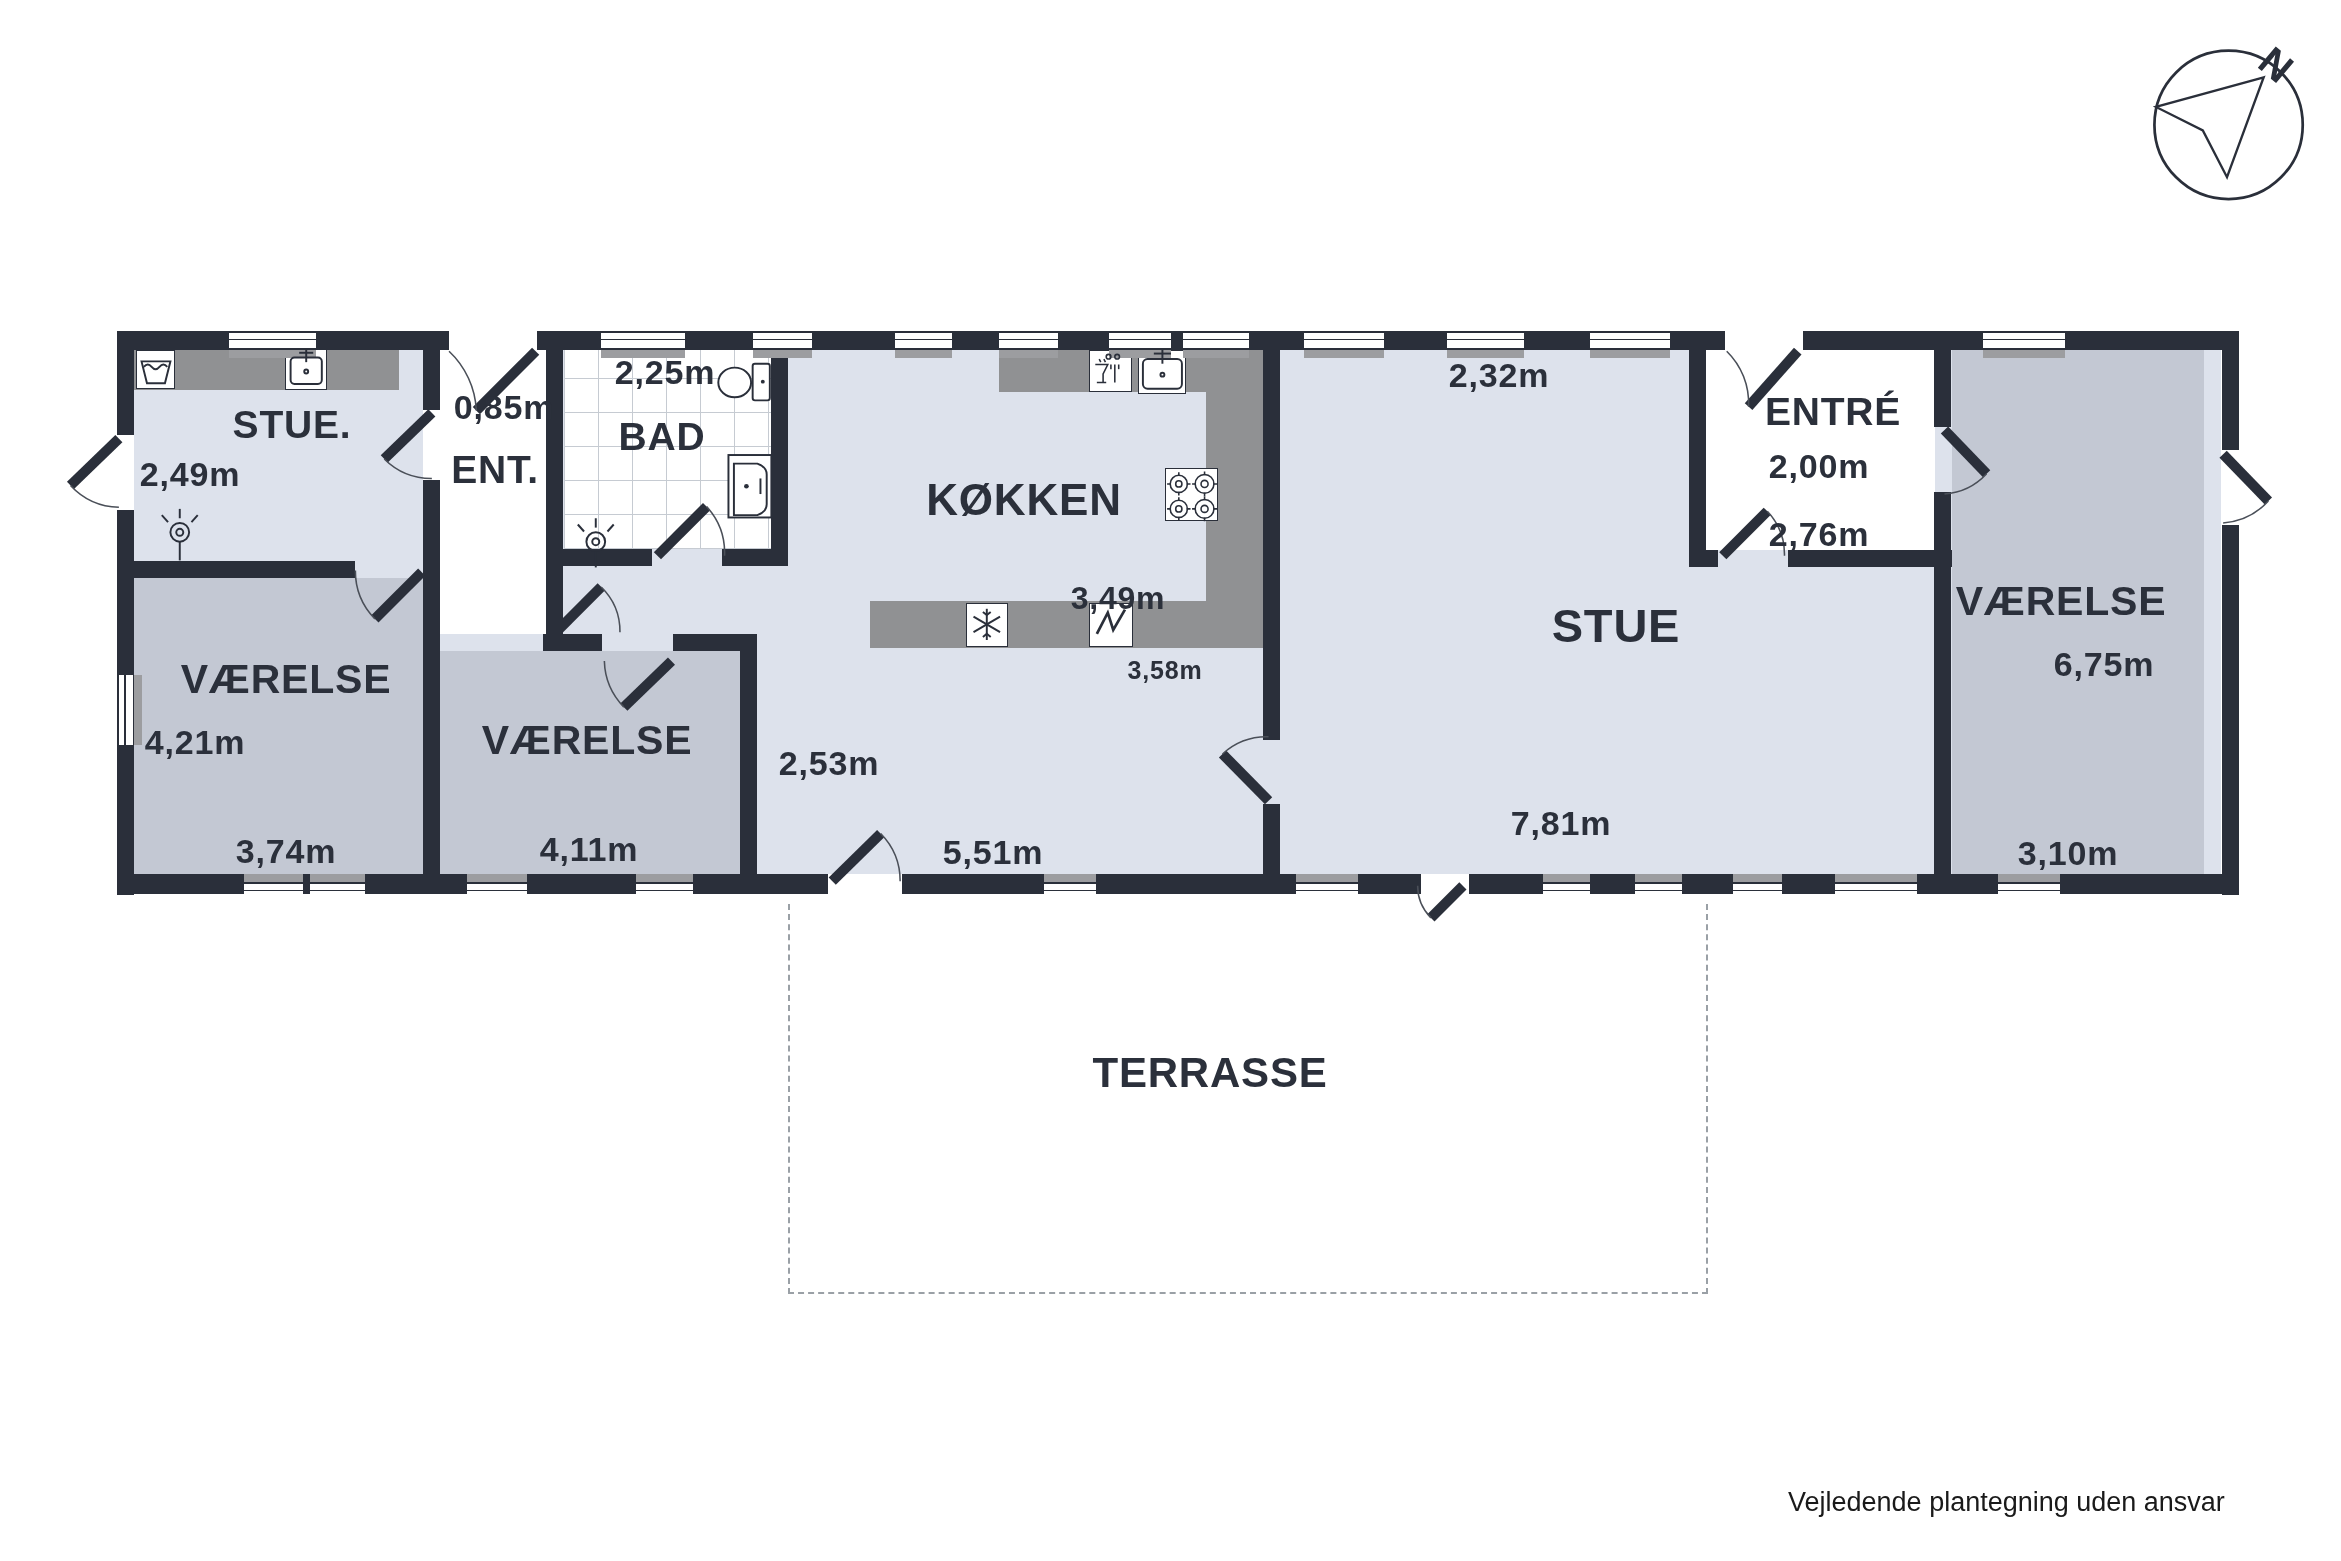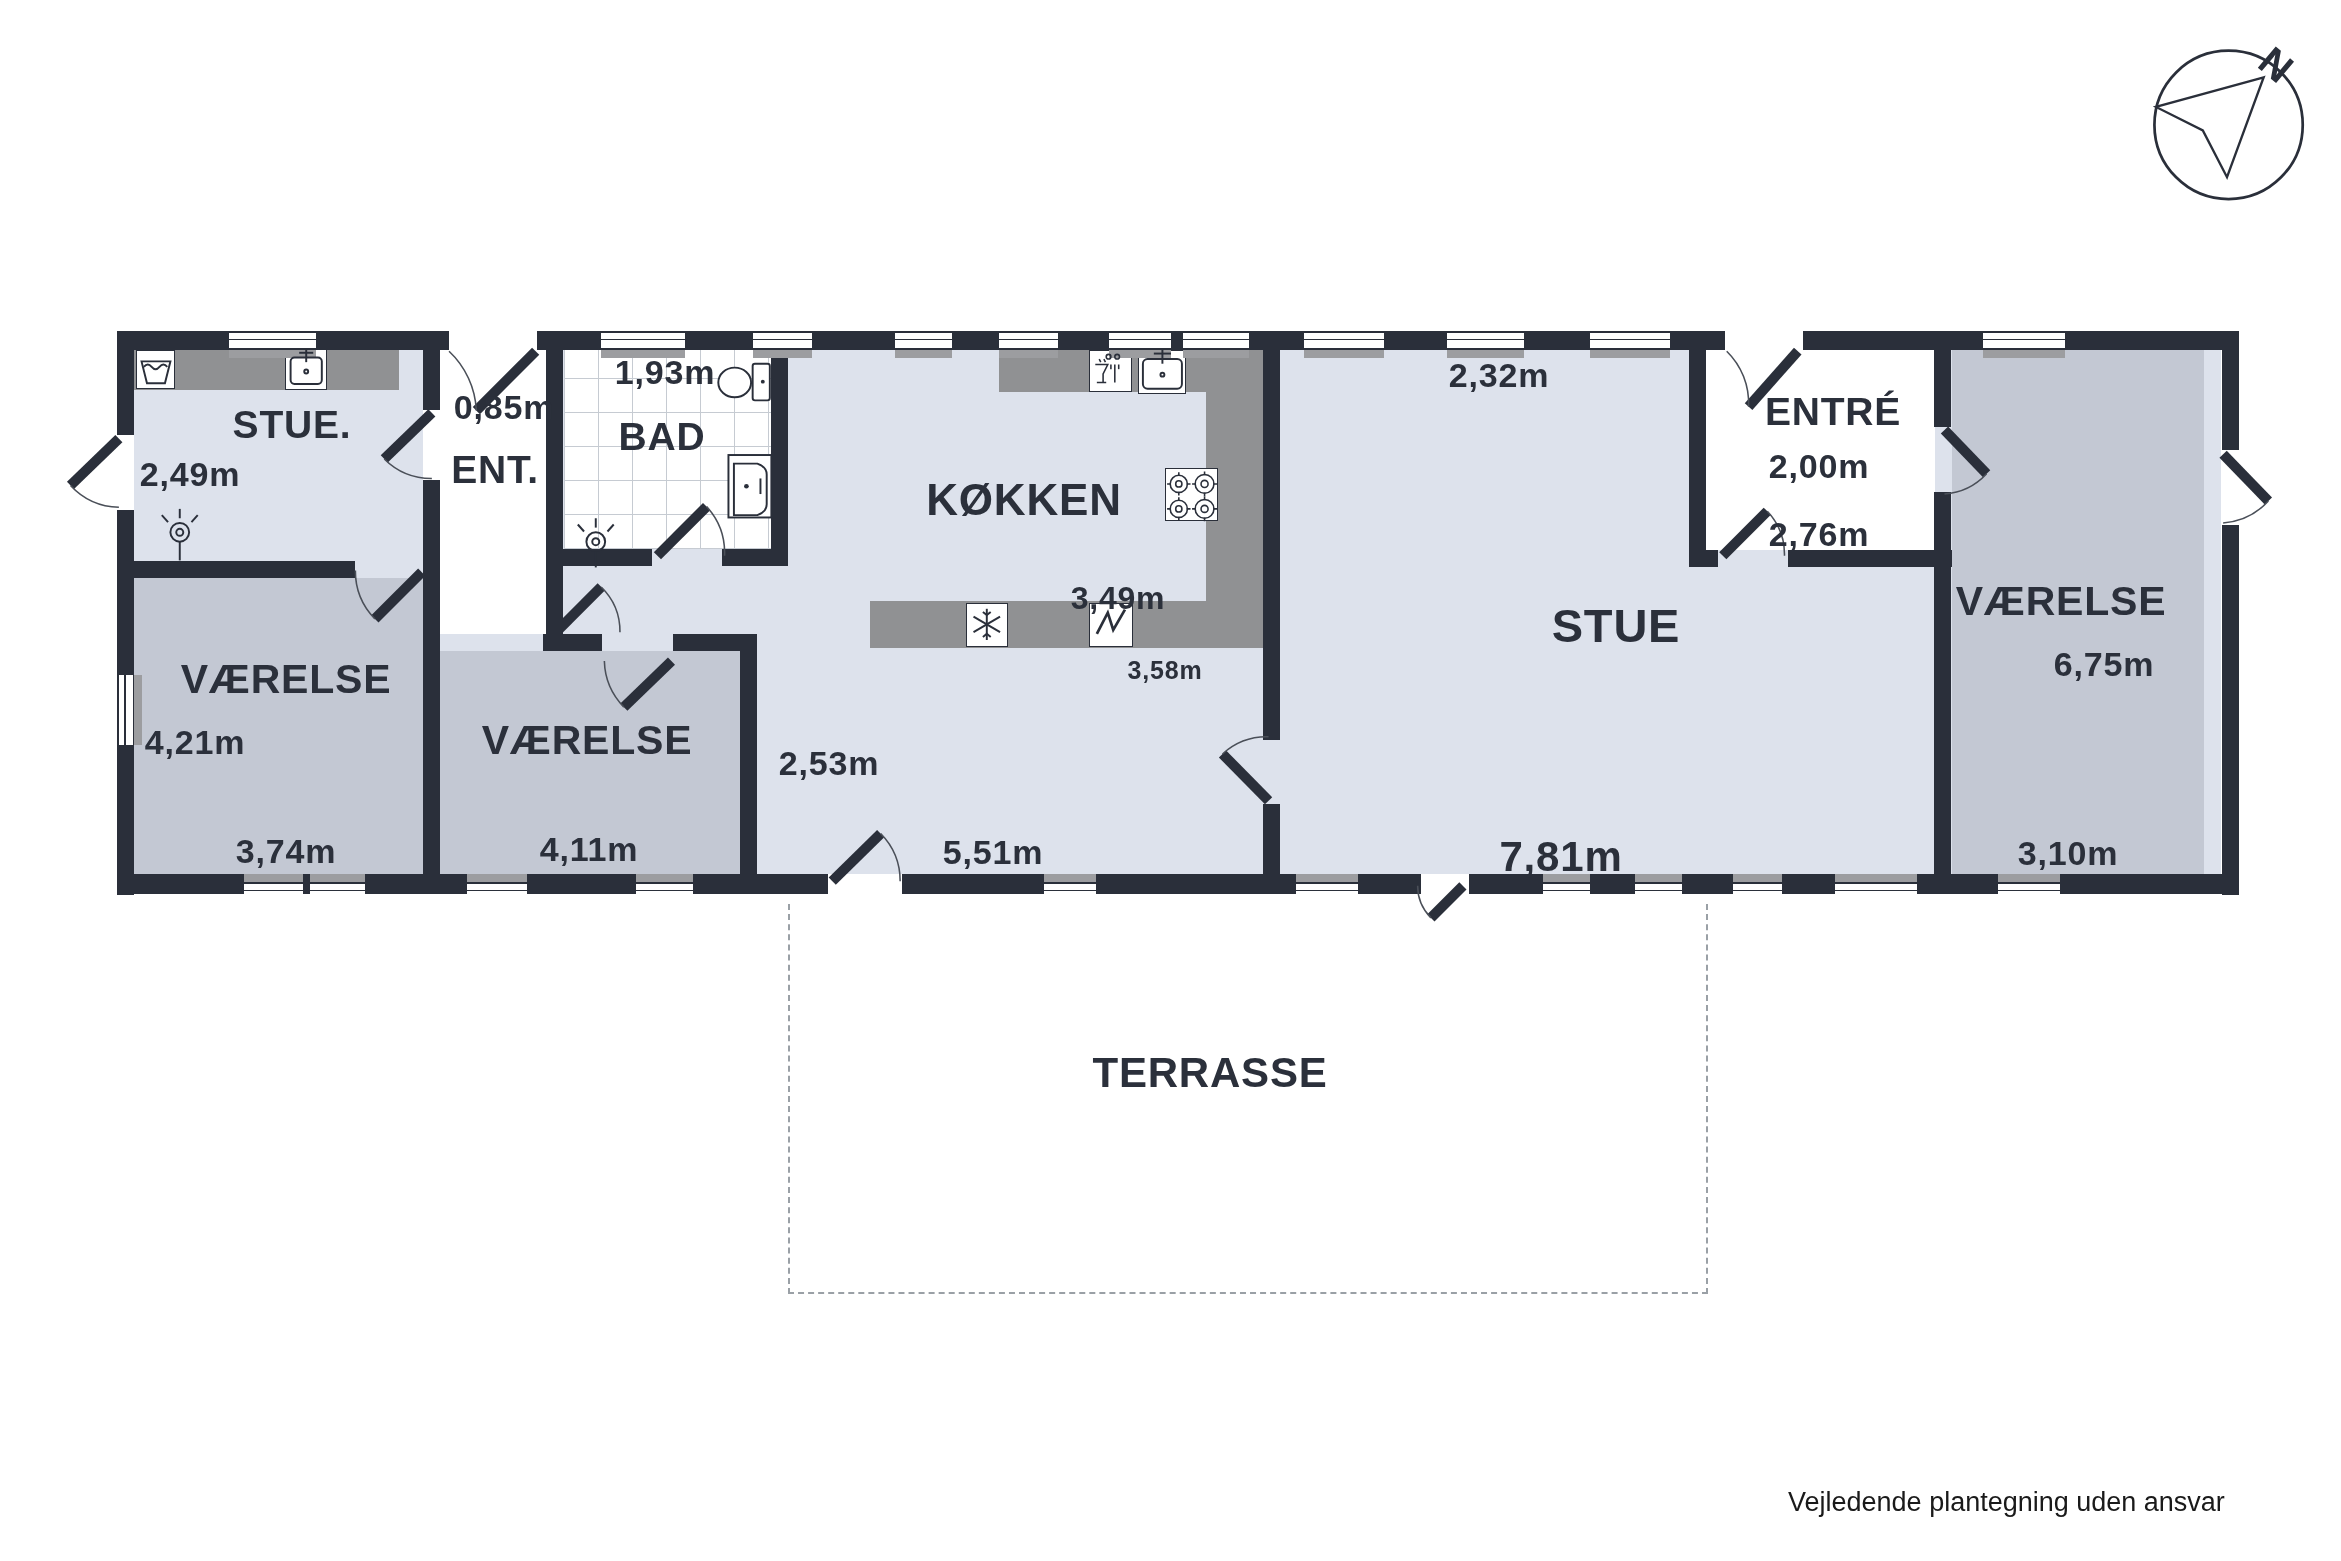--- a/index.html
+++ b/index.html
@@ -257,29 +257,29 @@
       <polygon points="2900,99 2762,137 2822,167 2853,227" fill="#fff" stroke="#2a2f3a" stroke-width="3"></polygon>
       <text x="2914" y="100" transform="rotate(40 2914 85)" font-size="52" font-weight="800" fill="#2a2f3a" text-anchor="middle" font-family="Liberation Sans, sans-serif">N</text>
     </g>
   </svg>
 
   <div class="lbl" style="left:292px;top:425px;font-size:39px;">STUE.</div>
   <div class="lbl" style="left:190px;top:474px;font-size:34px;">2,49m</div>
   <div class="lbl" style="left:495px;top:470px;font-size:39px;">ENT.</div>
   <div class="lbl" style="left:504px;top:407px;font-size:34px;">0,85m</div>
   <div class="lbl" style="left:662px;top:437px;font-size:39px;">BAD</div>
-  <div class="lbl" style="left:665px;top:372px;font-size:34px;">1,93m</div>
+  <div class="lbl" style="left:665px;top:372px;font-size:34px;">2,25m</div>
   <div class="lbl" style="left:1024px;top:500px;font-size:44px;">KØKKEN</div>
   <div class="lbl" style="left:1118px;top:598px;font-size:32px;">3,49m</div>
   <div class="lbl" style="left:1165px;top:670px;font-size:25px;">3,58m</div>
   <div class="lbl" style="left:829px;top:763px;font-size:34px;">2,53m</div>
   <div class="lbl" style="left:993px;top:852px;font-size:34px;">5,51m</div>
   <div class="lbl" style="left:1499px;top:375px;font-size:34px;">2,32m</div>
   <div class="lbl" style="left:1616px;top:625px;font-size:47px;">STUE</div>
-  <div class="lbl" style="left:1561px;top:857px;font-size:42px;">7,81m</div>
+  <div class="lbl" style="left:1561px;top:823px;font-size:34px;">7,81m</div>
   <div class="lbl" style="left:1833px;top:412px;font-size:39px;">ENTRÉ</div>
   <div class="lbl" style="left:1819px;top:466px;font-size:34px;text-align:right;">2,00m</div>
   <div class="lbl" style="left:1819px;top:534px;font-size:34px;">2,76m</div>
   <div class="lbl" style="left:2061px;top:601px;font-size:41px;">VÆRELSE</div>
   <div class="lbl" style="left:2104px;top:664px;font-size:34px;">6,75m</div>
   <div class="lbl" style="left:2068px;top:853px;font-size:34px;">3,10m</div>
   <div class="lbl" style="left:286px;top:679px;font-size:41px;">VÆRELSE</div>
   <div class="lbl" style="left:195px;top:742px;font-size:34px;">4,21m</div>
   <div class="lbl" style="left:286px;top:851px;font-size:34px;">3,74m</div>
   <div class="lbl" style="left:587px;top:740px;font-size:41px;">VÆRELSE</div>

